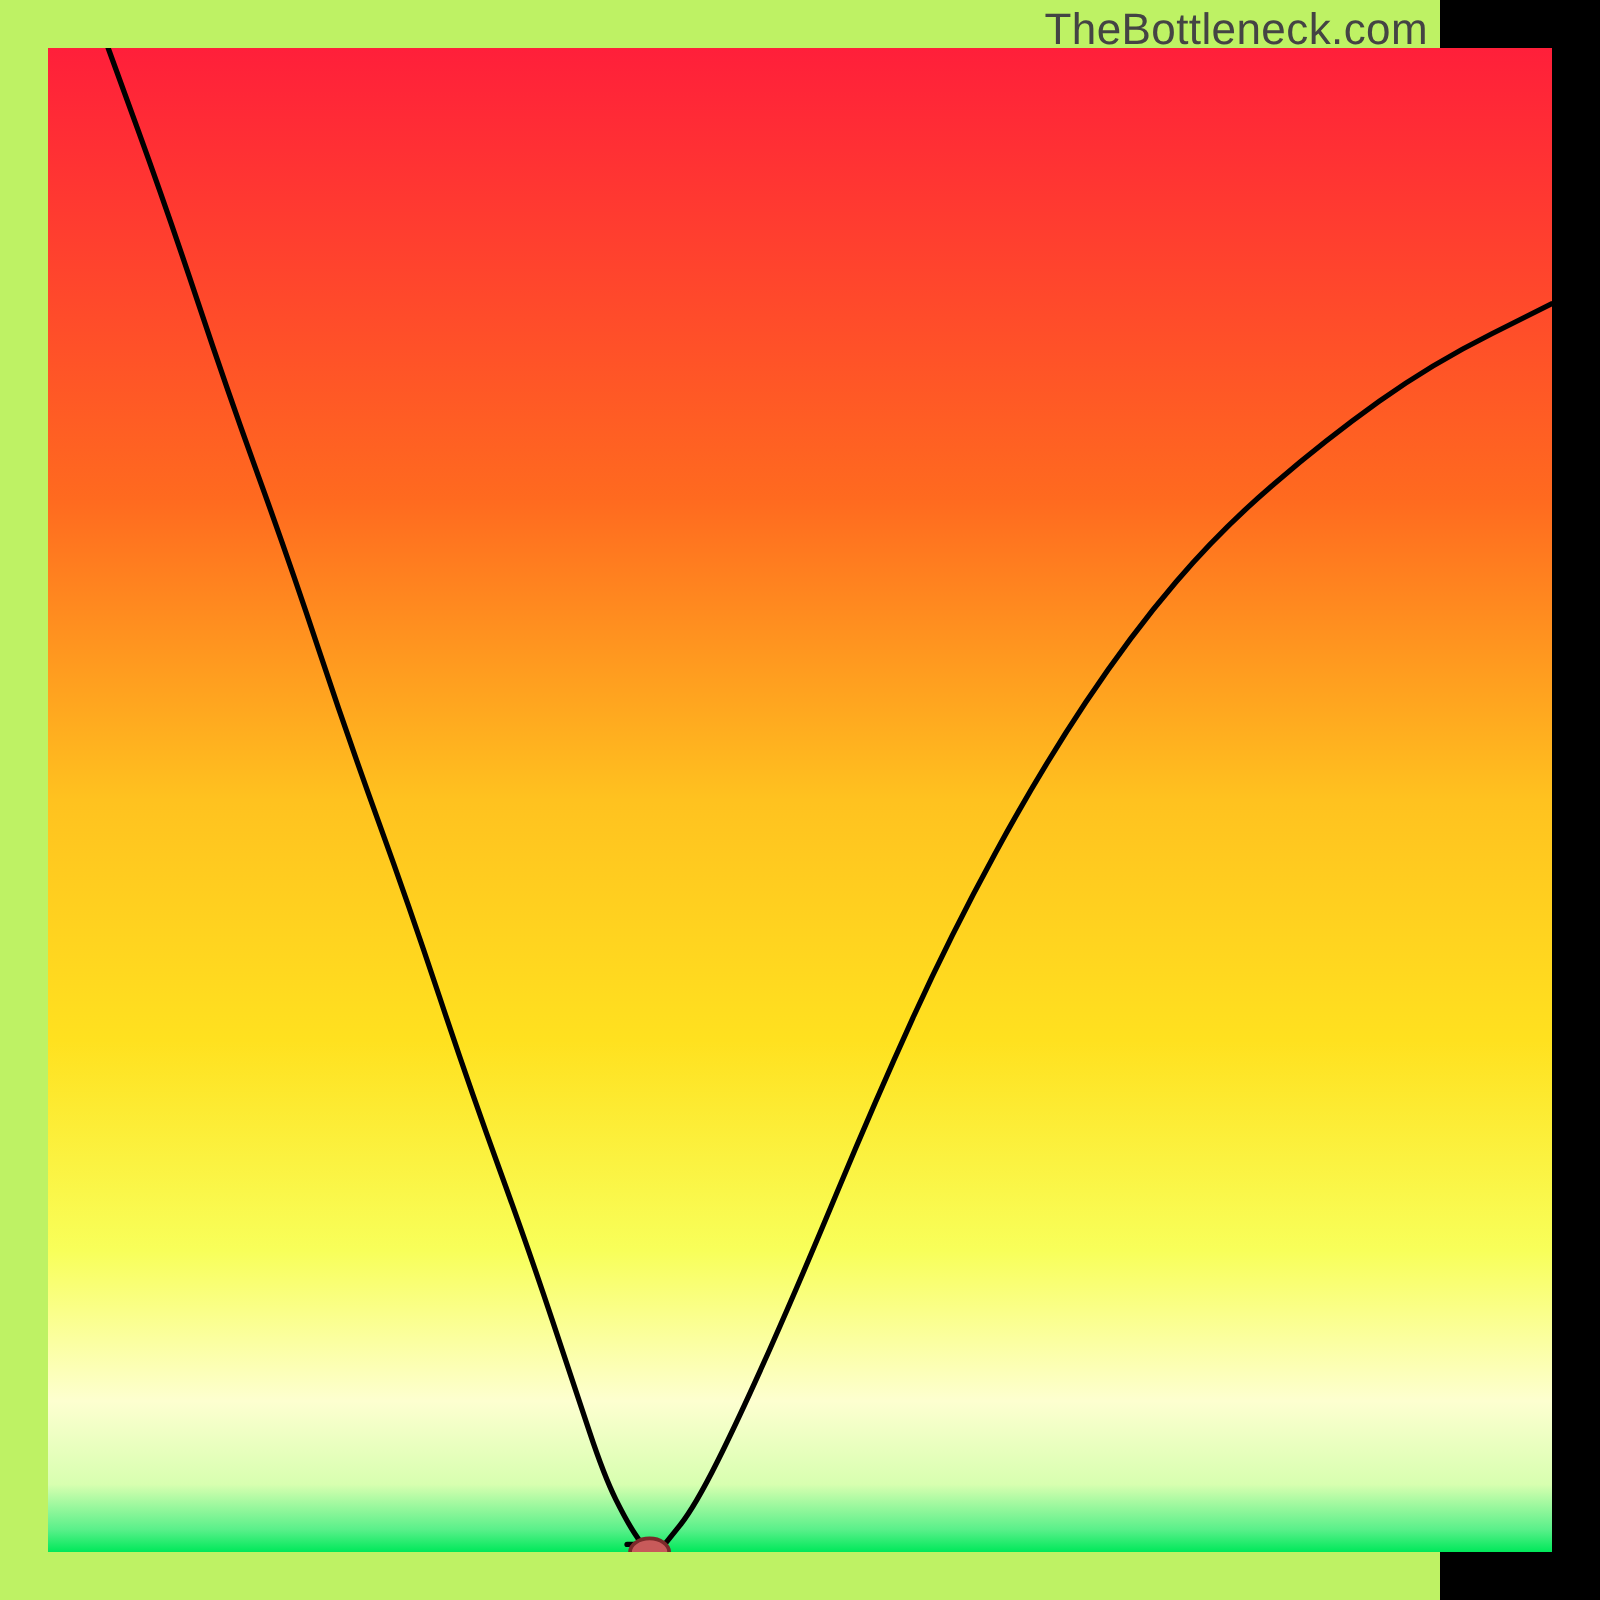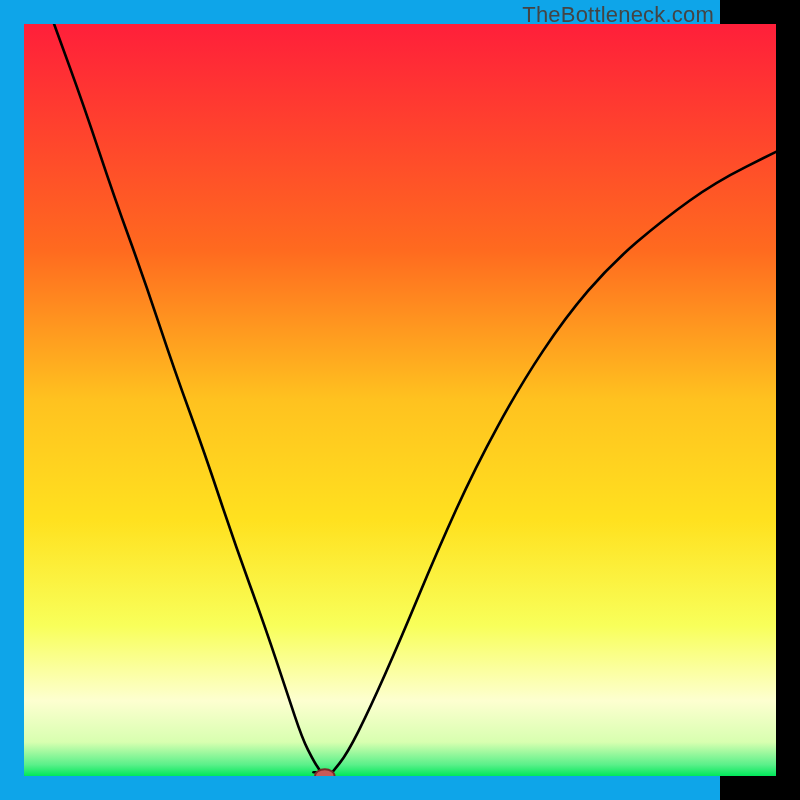--- a/index.html
+++ b/index.html
@@ -10,21 +10,21 @@
     overflow: hidden;
     background: #000;
     font-family: Arial, Helvetica, sans-serif;
   }
   .frame {
     position: absolute;
     left: 0;
     top: 0;
     width: 720px;
     height: 800px;
-    background: #0ea5e9;
+    background: #bef264;
   }
   .plot {
     position: absolute;
     left: 24px;
     top: 24px;
     width: 752px;
     height: 752px;
     background: #000;
   }
   .watermark {

